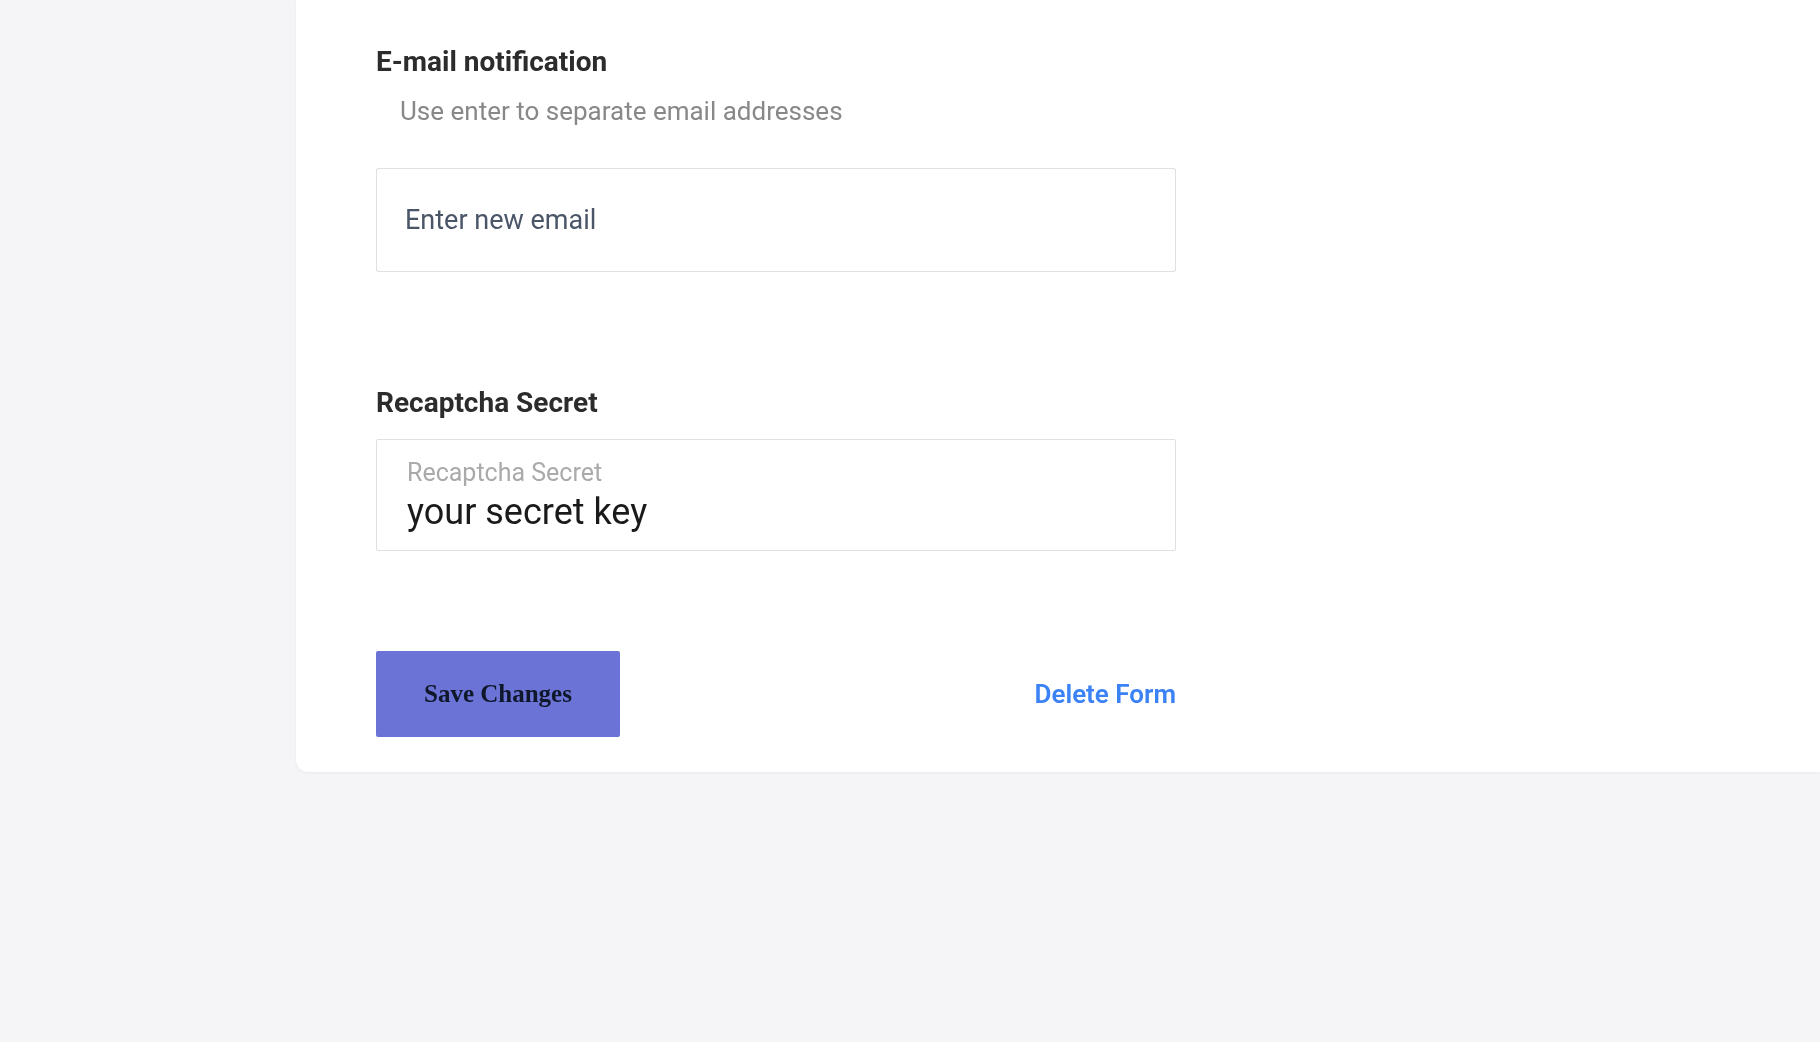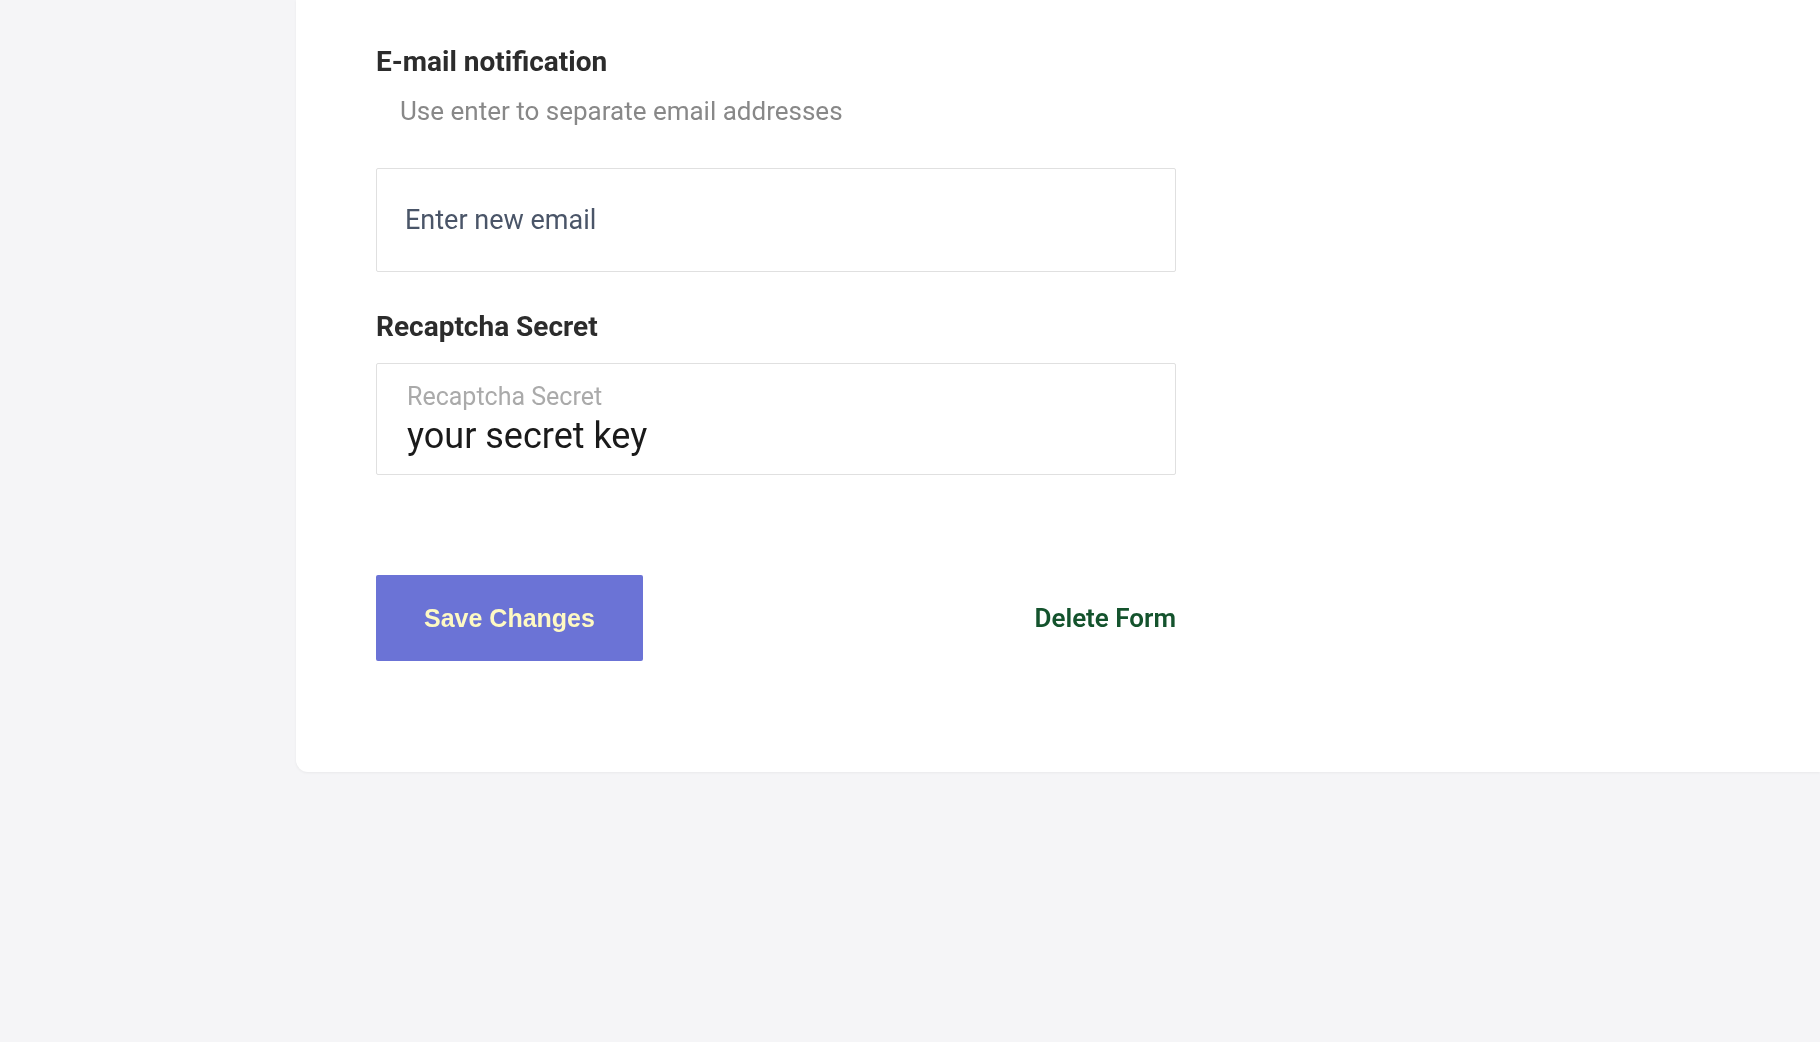--- a/index.html
+++ b/index.html
@@ -54,21 +54,21 @@
     }
     
     .email-input-box {
       width: 800px;
       height: 104px;
       border: 1px solid #e0e0e0;
       border-radius: 2px;
       padding: 0 28px;
       display: flex;
       align-items: center;
-      margin-bottom: 38px;
+      margin-bottom: 114px;
     }
     
     .email-input {
       width: 100%;
       border: none;
       outline: none;
       font-size: 27px;
       color: #4a5568;
       font-family: inherit;
       background: transparent;
@@ -116,33 +116,33 @@
     
     .button-row {
       display: flex;
       align-items: center;
       justify-content: space-between;
       width: 800px;
     }
     
     .save-button {
       background-color: #6b73d6;
-      color: #fef9c3;
+      color: #0f172a;
       border: none;
       padding: 0 48px;
       height: 86px;
       font-size: 25px;
       font-weight: 600;
       cursor: pointer;
-      font-family: Liberation Sans, sans-serif;
+      font-family: Liberation Serif, serif;
       border-radius: 2px;
     }
     
     .delete-link {
-      color: #14532d;
+      color: #3b82f6;
       font-size: 26px;
       font-weight: 600;
       cursor: pointer;
       text-decoration: none;
       margin-left: 8px;
     }
   </style>
 </head>
 <body>
 

